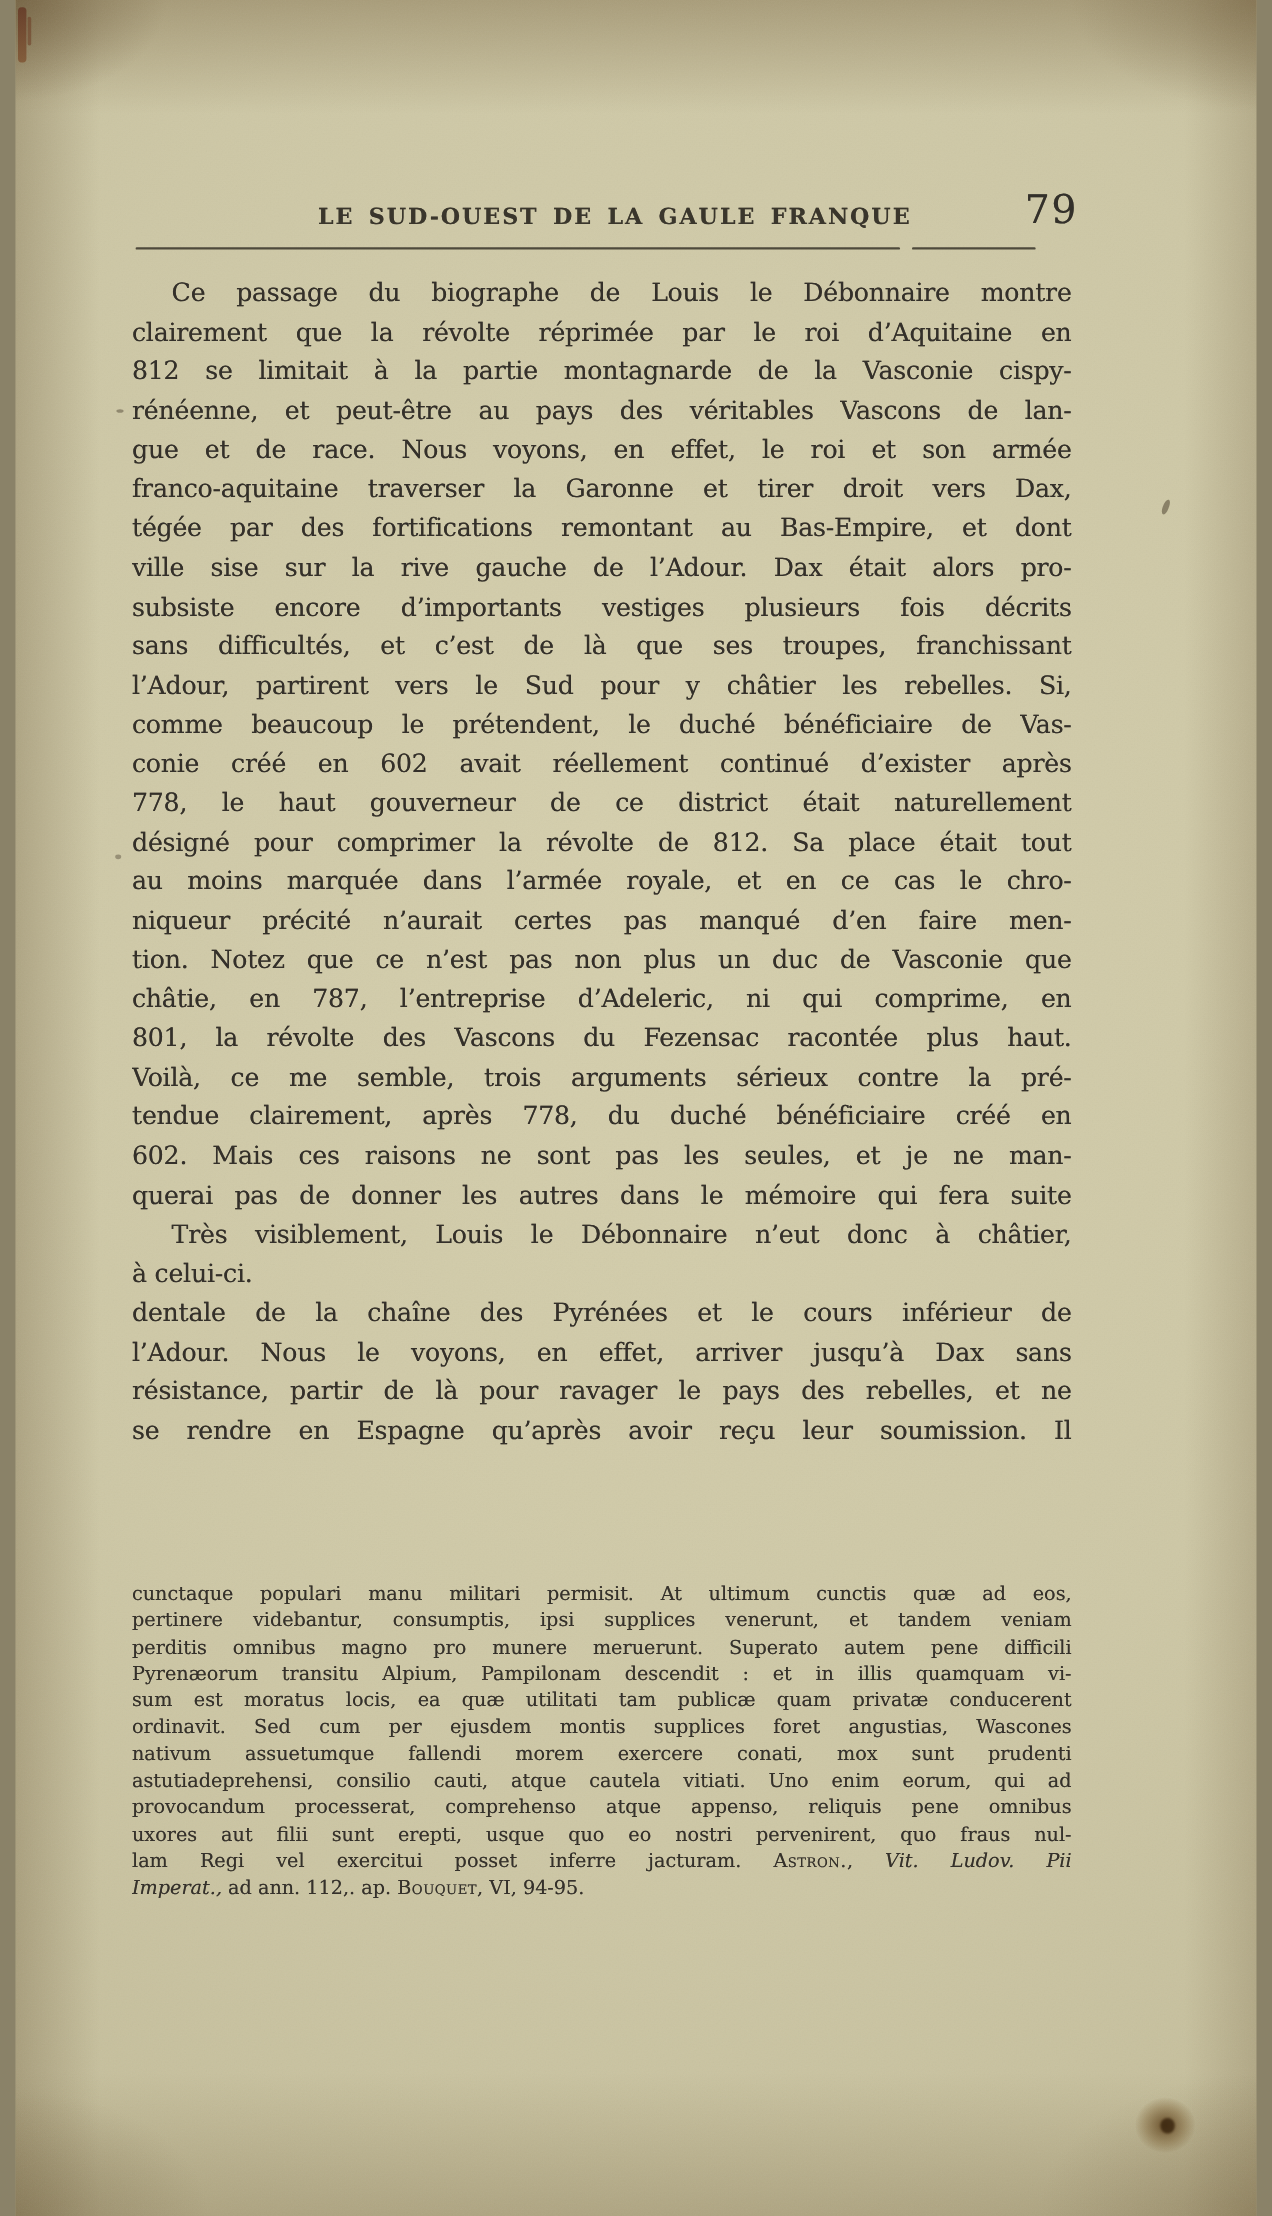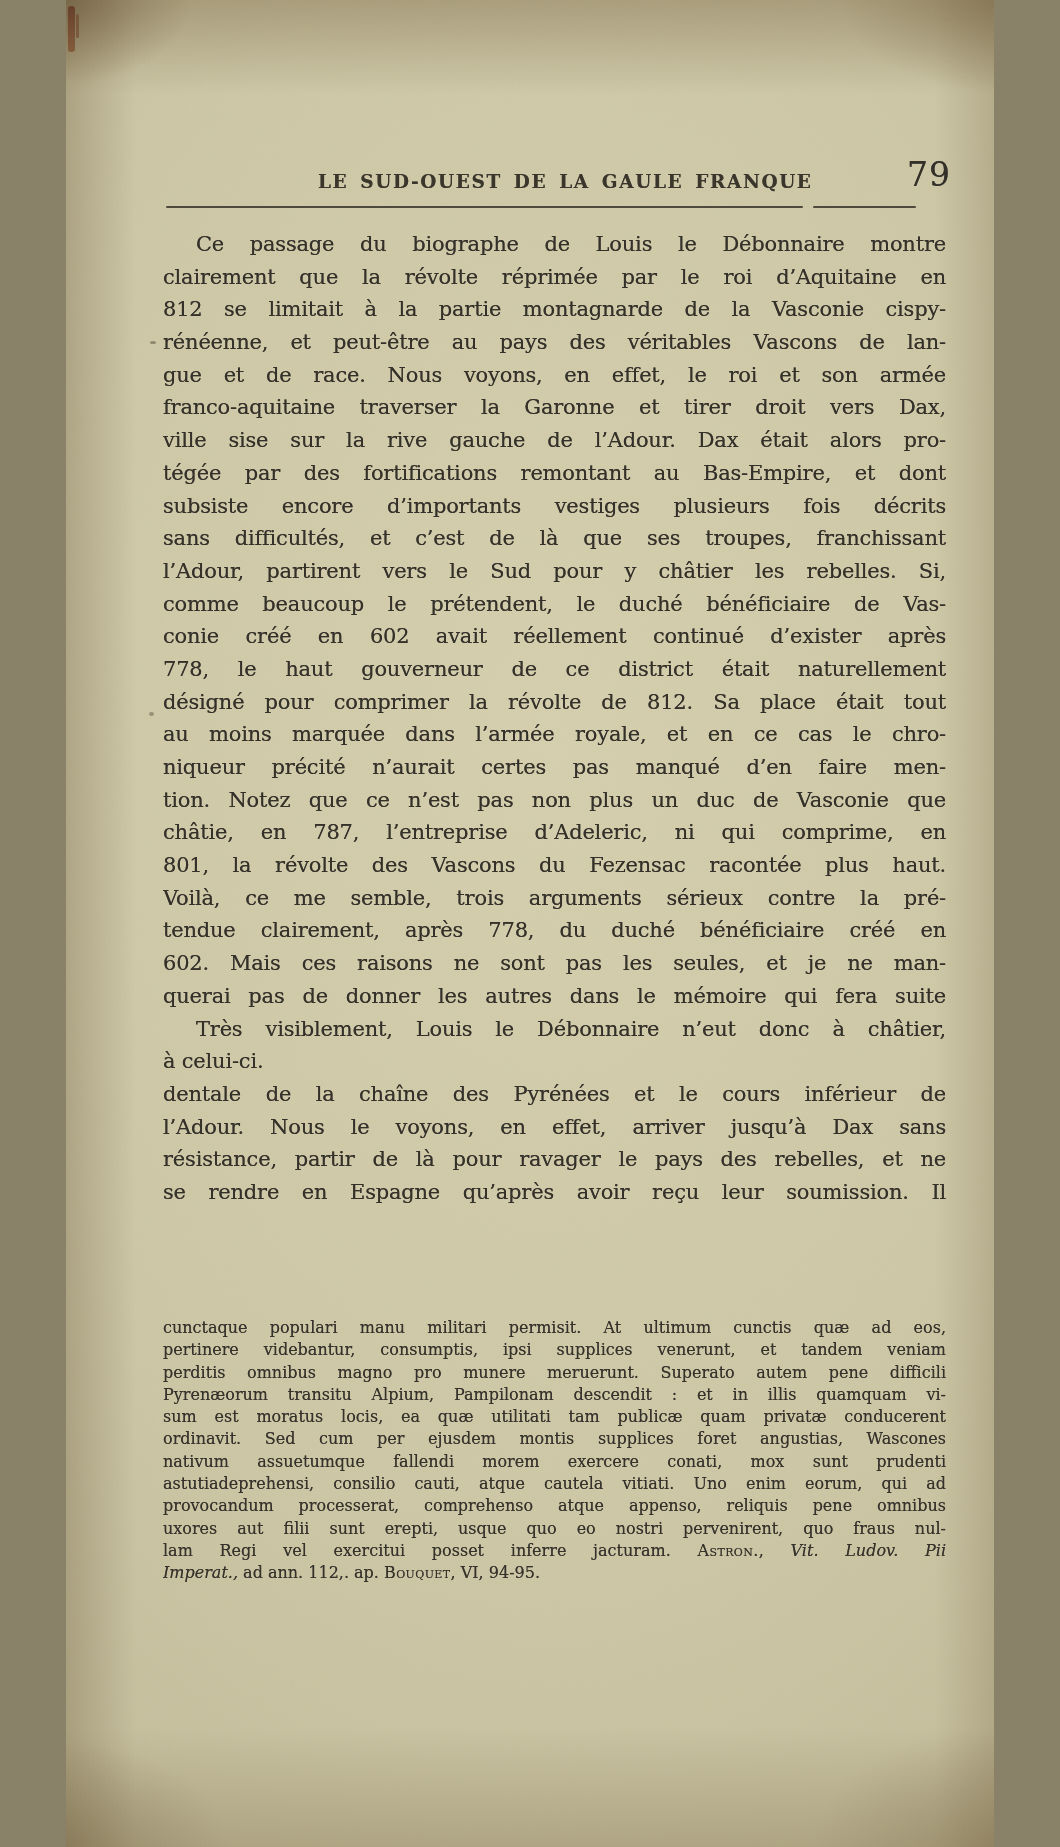--- a/index.html
+++ b/index.html
@@ -1,18 +1,18 @@
 <!DOCTYPE html>
 <html><head>
 <meta charset="utf-8">
 <style>
   html,body{margin:0;padding:0;background:#8a8268;}
   .page{
     position:relative;
-    width:928px;height:1847px;
+    width:1034px;height:1847px;
     margin:0 auto;
     overflow:hidden;
     font-family:"DejaVu Serif", serif;
     background:
       radial-gradient(180px 120px at 0% 0%,   rgba(95,75,45,.55), rgba(95,75,45,0) 70%),
       radial-gradient(220px 130px at 100% 0%, rgba(105,85,52,.40), rgba(105,85,52,0) 70%),
       radial-gradient(260px 170px at 100% 100%, rgba(110,92,58,.30), rgba(110,92,58,0) 70%),
       radial-gradient(230px 150px at 0% 100%,  rgba(105,88,55,.34), rgba(105,88,55,0) 70%),
       linear-gradient(180deg, rgba(118,98,62,.42) 0px, rgba(118,98,62,0) 95px),
       linear-gradient(0deg,   rgba(118,100,64,.30) 0px, rgba(118,100,64,0) 120px),
@@ -101,22 +101,22 @@
   <div class="rule seg1"></div>
   <div class="rule seg2"></div>
 
   <div class="body-text" id="body-text">
       <div class="bline indent"><span>Ce passage du biographe de Louis le Débonnaire montre</span></div>
       <div class="bline"><span>clairement que la révolte réprimée par le roi d’Aquitaine en</span></div>
       <div class="bline"><span>812 se limitait à la partie montagnarde de la Vasconie cispy-</span></div>
       <div class="bline"><span>rénéenne, et peut-être au pays des véritables Vascons de lan-</span></div>
       <div class="bline"><span>gue et de race. Nous voyons, en effet, le roi et son armée</span></div>
       <div class="bline"><span>franco-aquitaine traverser la Garonne et tirer droit vers Dax,</span></div>
+      <div class="bline"><span>tégée par des fortifications remontant au Bas-Empire, et dont</span></div>
       <div class="bline"><span>ville sise sur la rive gauche de l’Adour. Dax était alors pro-</span></div>
-      <div class="bline"><span>tégée par des fortifications remontant au Bas-Empire, et dont</span></div>
       <div class="bline"><span>subsiste encore d’importants vestiges plusieurs fois décrits</span></div>
       <div class="bline"><span>sans difficultés, et c’est de là que ses troupes, franchissant</span></div>
       <div class="bline"><span>l’Adour, partirent vers le Sud pour y châtier les rebelles. Si,</span></div>
       <div class="bline"><span>comme beaucoup le prétendent, le duché bénéficiaire de Vas-</span></div>
       <div class="bline"><span>conie créé en 602 avait réellement continué d’exister après</span></div>
       <div class="bline"><span>778, le haut gouverneur de ce district était naturellement</span></div>
       <div class="bline"><span>désigné pour comprimer la révolte de 812. Sa place était tout</span></div>
       <div class="bline"><span>au moins marquée dans l’armée royale, et en ce cas le chro-</span></div>
       <div class="bline"><span>niqueur précité n’aurait certes pas manqué d’en faire men-</span></div>
       <div class="bline"><span>tion. Notez que ce n’est pas non plus un duc de Vasconie que</span></div>

